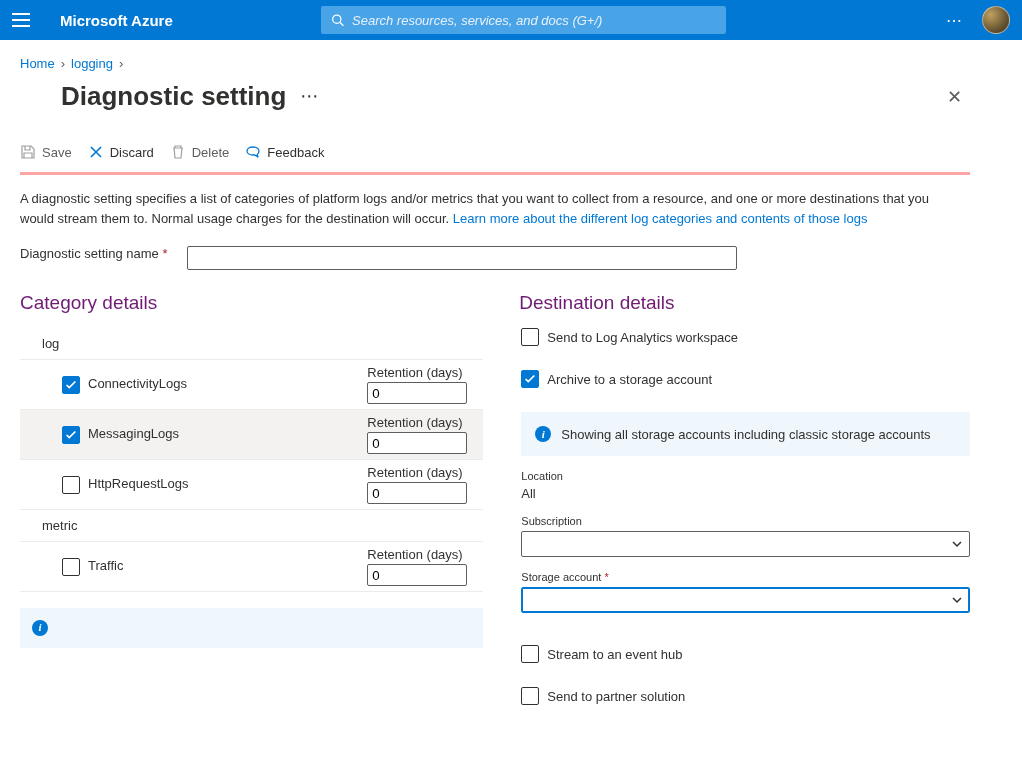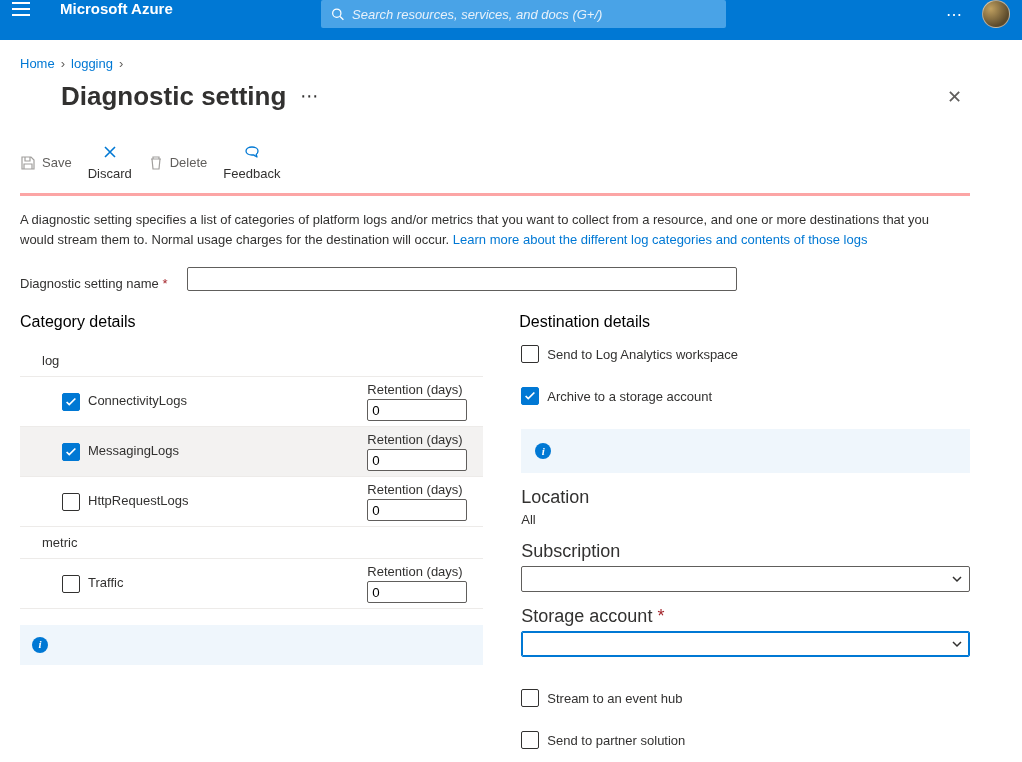--- a/index.html
+++ b/index.html
@@ -11,21 +11,21 @@
       width: 1022px;
       height: 762px;
       overflow: hidden;
     }
 
     
     .topbar {
       height: 40px;
       background: #0078d4;
       display: flex;
-      align-items: flex-start;
+      align-items: center;
       padding: 0 12px;
       color: #fff;
       gap: 16px;
     }
     .hamburger { width:18px; height:18px; cursor:pointer; display:flex; flex-direction:column; justify-content: space-between; padding:2px 0;}
     .hamburger div { height:2px; background:#fff; }
     .brand { font-size:15px; font-weight:600; margin-left: 14px;}
     .search-box {
       height: 28px;
       width: 405px;
@@ -77,40 +77,40 @@
     .close-x { margin-left:auto; font-size:18px; color:#605e5c; cursor:pointer; padding:4px 8px;}
 
     .toolbar {
       display:flex; align-items:center; gap:16px;
       margin-top: 32px;
       padding-bottom: 12px;
       border-bottom: 3px solid #fca5a5;
     }
     .toolbar-btn { display:flex; align-items:center; gap:6px; cursor:pointer; color:#605e5c; }
     .toolbar-btn svg { width:16px; height:16px; }
-    .toolbar-btn.enabled { color:#323130;flex-direction:column; }
+    .toolbar-btn.enabled { color:#323130; }
     .toolbar-btn.enabled svg path { stroke:#0078d4; }
 
     .desc { margin-top:14px; line-height:1.5; font-size:13px; color:#323130; max-width: 930px;}
     .desc a { color:#0078d4; text-decoration:none; }
 
-    .name-row { display:flex; align-items:flex-end; gap: 20px; margin-top: 18px;}
+    .name-row { display:flex; align-items:flex-start; gap: 20px; margin-top: 18px;}
     .name-row label { font-size:13px; }
     .req { color:#a4262c; }
     .name-input {
       width: 550px; height:24px;
       border:1px solid #605e5c; border-radius:2px;
       padding: 0 6px;
     }
 
     .columns { display:flex; gap:36px; margin-top: 22px;}
     .col-left { width: 478px; }
     .col-right { width: 465px; }
 
-    .section-title { font-size:16px; margin-bottom: 14px; color:#000000;}
+    .section-title { font-size:19px; margin-bottom: 14px; color:#701a75;}
 
     .group-header {
       padding: 8px 6px 8px 22px;
       border-bottom:1px solid #edebe9;
       font-size:13px;
     }
 
     .cat-row {
       display:flex; align-items:center;
       border-bottom:1px solid #edebe9;
@@ -158,21 +158,21 @@
       font-size:11px; font-weight:700; font-family: Georgia, serif; font-style: italic;
     }
 
     .dest-row {
       display:flex; align-items:center; gap:8px;
       margin-bottom: 24px;
       padding-left:2px;
     }
     .dest-sub { padding-left:2px; }
     .field-block { margin-top: 14px; }
-    .field-block label { display:block; font-size:18px; margin-bottom:4px;}
+    .field-block label { display:block; font-size:11px; margin-bottom:4px;}
     .static-val { font-size:13px; }
     .az-select {
       width:100%; height:26px;
       border:1px solid #605e5c; border-radius:2px;
       background:#fff;
       display:flex; align-items:center; justify-content:flex-end;
       padding:0 6px; cursor:pointer;
     }
     .az-select.focus { border-color:#0078d4; box-shadow: inset 0 0 0 1px #0078d4;}
     .chev { width:12px; height:12px; }
@@ -329,20 +329,21 @@
               <svg viewBox="0 0 16 16">
                 <path d="M3 8l3 3 7-7" stroke="#fff" stroke-width="2" fill="none"></path>
               </svg>
             </span>
         <span>Archive to a storage account</span>
       </div>
 
       <div class="dest-sub">
         <div class="right-banner">
           <span class="info-icon">i</span>
+          <span>Showing all storage accounts including classic storage accounts</span>
         </div>
 
         <div class="field-block">
           <label>Location</label>
           <div class="static-val">All</div>
         </div>
 
         <div class="field-block">
           <label>Subscription</label>
           <div class="az-select">

